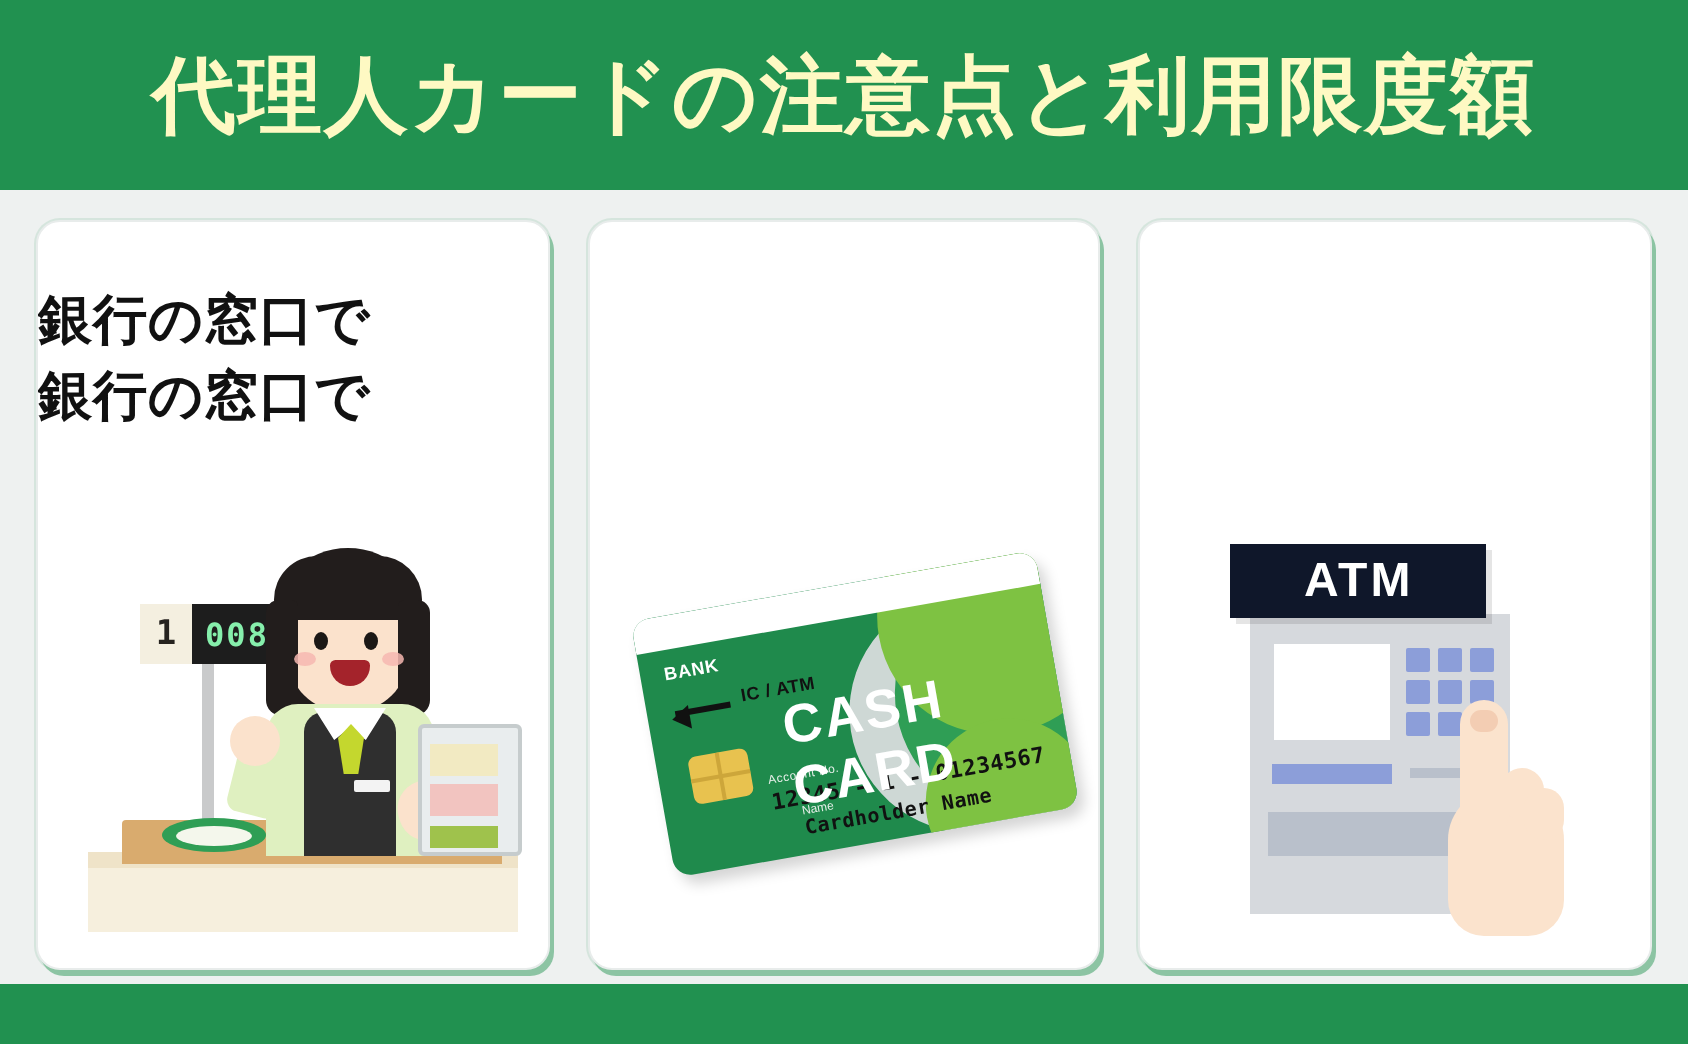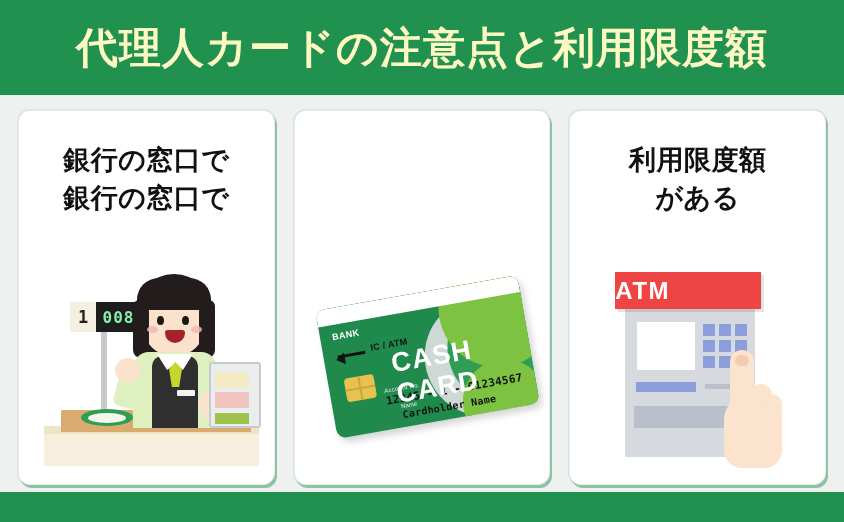--- a/index.html
+++ b/index.html
@@ -69,21 +69,20 @@
     border-radius: 12px;
     border: 1px solid #e8eceb;
     box-shadow: 2px 3px 0 0 #8cc4a3, 0 0 0 1px rgba(140,196,163,0.25);
     overflow: hidden;
   }
   .card-title {
     position: absolute;
     left: 0;
     right: 0;
     top: 30px;
-    text-align: center;
     color: #111111;
     font-size: 27px;
     font-weight: bold;
     line-height: 1.42;
     letter-spacing: 0.5px;
   }
   .card-art {
     position: absolute;
     left: 0;
     right: 0;
@@ -271,22 +270,22 @@
     font-family:"DejaVu Sans Mono", monospace;
   }
 
   
   .card-art-3 { position:absolute; left:0; top:0; width:100%; height:100%; }
   .atm-body {
     position:absolute; left:55px; top:53px; width:130px; height:150px;
     background:#d6d9dd;
   }
   .atm-banner {
-    position:absolute; left:45px; top:18px; width:146px; height:37px;
-    background:#ef4444; display:flex; align-items:center; justify-content:flex-start;
+    position:absolute; left:45px; top:18px; width:128px; height:37px;
+    background:#0f172a; display:flex; align-items:center; justify-content:center;
     box-shadow:3px 3px 0 rgba(0,0,0,0.10);
   }
   .atm-banner span {
     color:#ffffff; font-size:24px; font-weight:bold; letter-spacing:1.5px;
   }
   .atm-screen {
     position:absolute; left:67px; top:68px; width:58px; height:48px;
     background:#ffffff;
   }
   .atm-keys {
@@ -400,24 +399,20 @@
             <div class="cc-numlabel">Account No.</div>
             <div class="cc-number">12345 - 1 - 01234567</div>
             <div class="cc-namelabel">Name</div>
             <div class="cc-name">Cardholder Name</div>
           </div>
         </div>
       </div>
     </div>
 
     <div class="card">
-      <div class="card-title">
-        <div>利用限度額</div>
-        <div>がある</div>
-      </div>
       <div class="card-art">
         <div class="card-art-3">
           <div class="atm-body"></div>
           <div class="atm-banner">
             <span>ATM</span>
           </div>
           <div class="atm-screen"></div>
           <div class="atm-keys">
             <div class="atm-key"></div>
             <div class="atm-key"></div>

